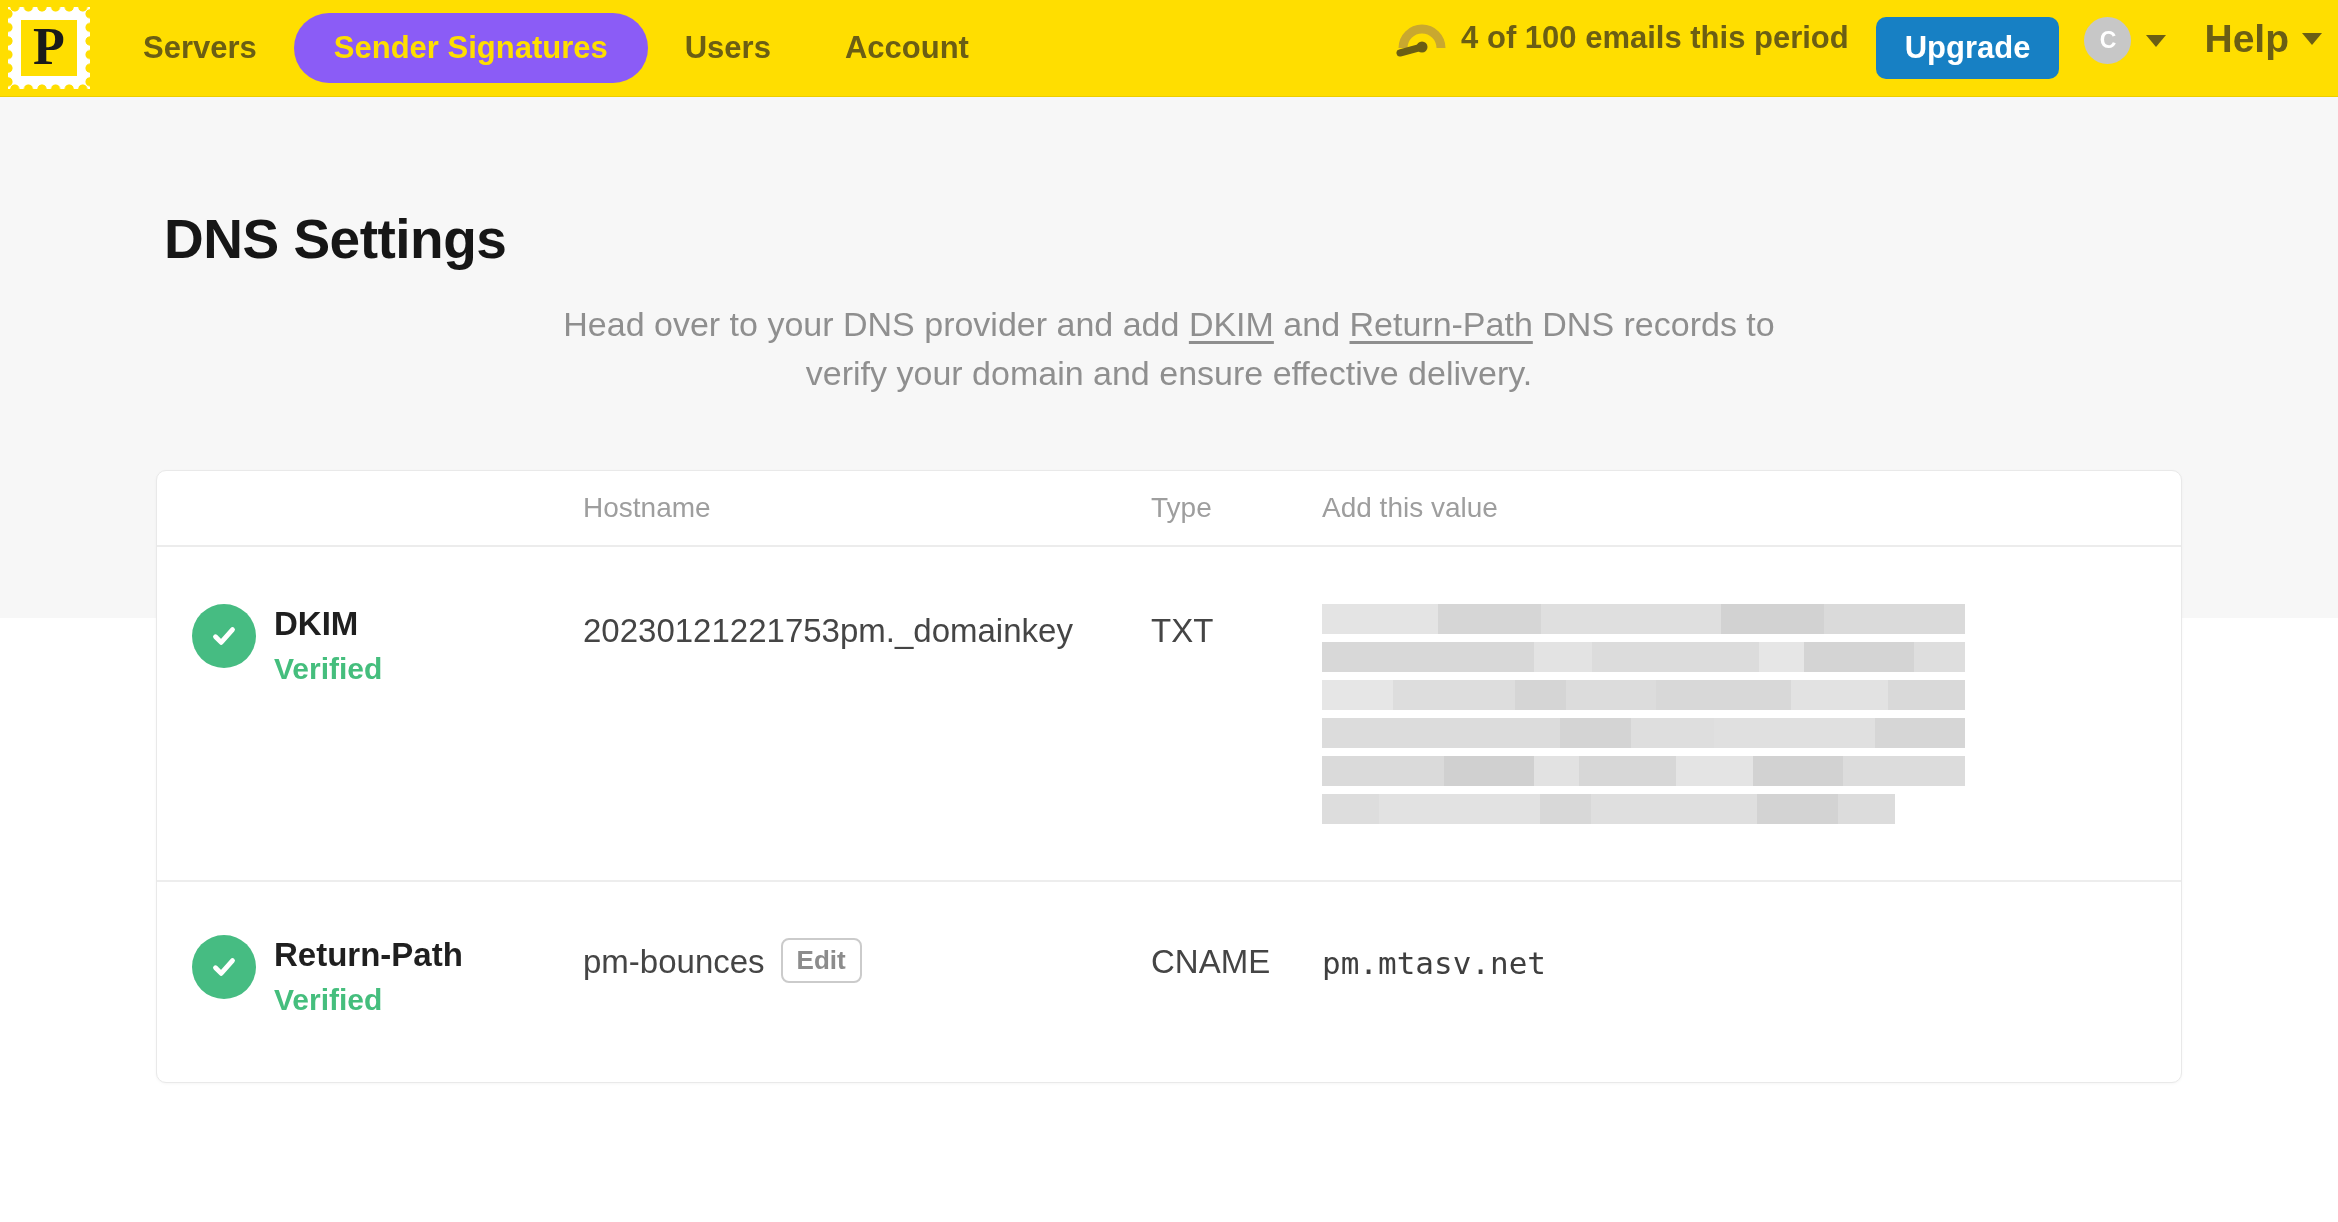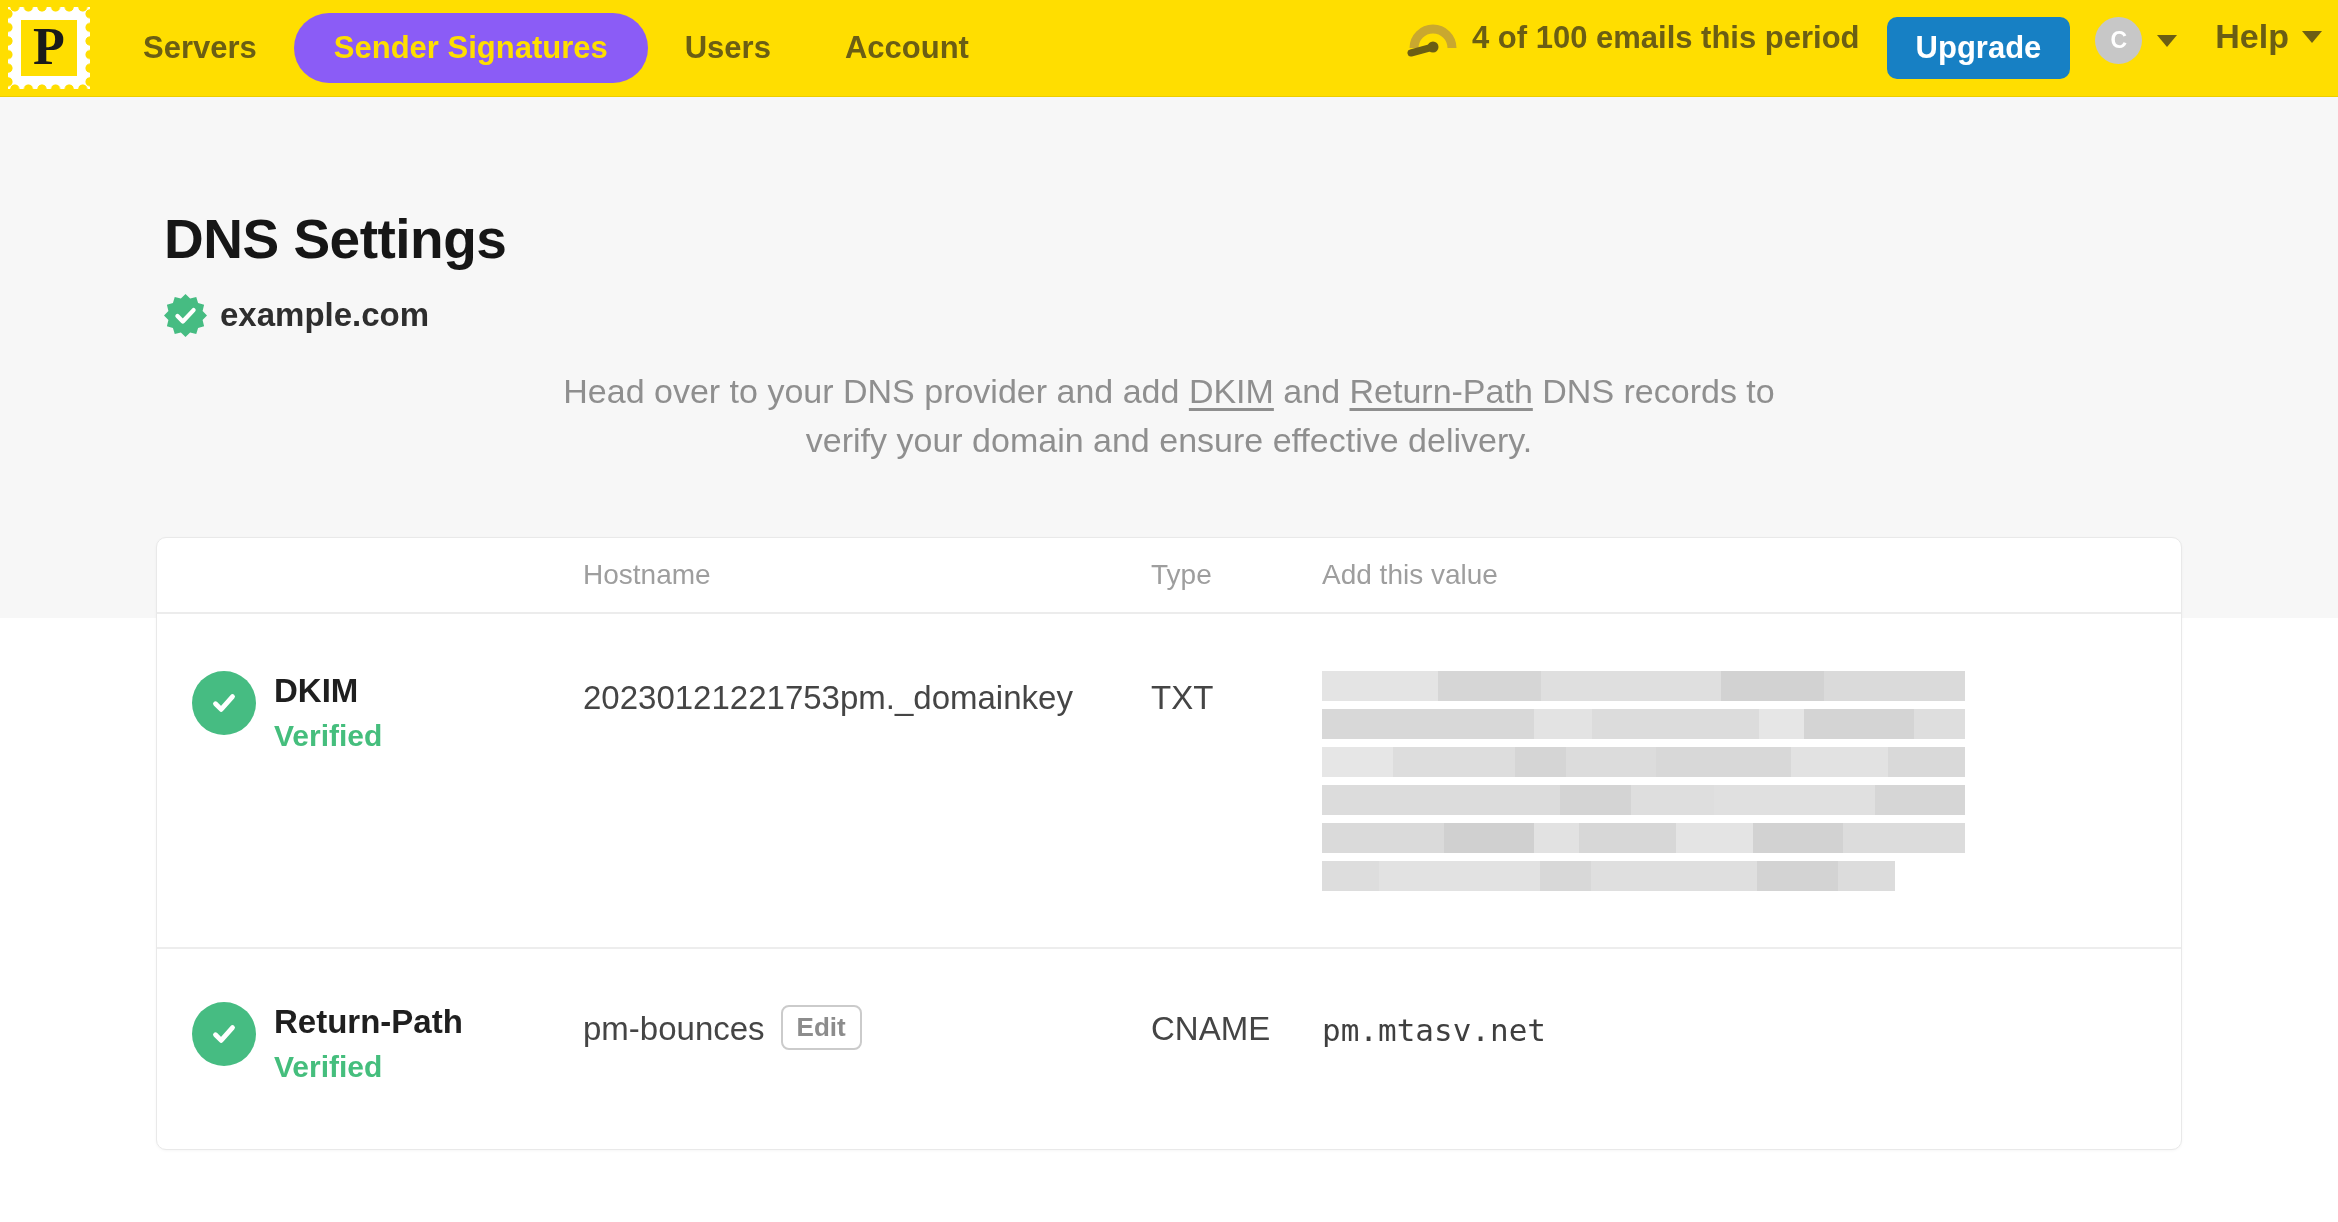--- a/index.html
+++ b/index.html
@@ -73,21 +73,21 @@
     background: #C7C7C7; color: #ffffff;
     font-weight: 700; font-size: 23px;
     display: flex; align-items: center; justify-content: center;
   }
   .caret {
     width: 0; height: 0; margin-left: 15px;
     border-left: 10px solid transparent;
     border-right: 10px solid transparent;
     border-top: 12px solid #6B5E14;
   }
-  .help { margin-left: 38px; display: flex; align-items: center; font-weight: 700; font-size: 34px; color: #6B5E14; cursor: pointer; }
+  .help { margin-left: 38px; display: flex; align-items: center; font-weight: 700; font-size: 39px; color: #6B5E14; cursor: pointer; }
   .help .caret { margin-left: 13px; }
 
   
   .band {
     position: absolute; top: 97px; left: 0;
     width: 100%; height: 521px;
     background: #F7F7F7; z-index: 0;
   }
 
   
@@ -204,27 +204,20 @@
       <div class="caret"></div>
     </div>
   </div>
 </div>
 
 <div class="band"></div>
 
 <div class="main">
   <div class="container">
     <h1 class="page-title">DNS Settings</h1>
-    <div class="domain-row">
-      <svg width="43" height="43" viewBox="0 0 40 40">
-        <polygon fill="#46BC82" points="40,20 35.9,24.3 37.3,30 31.7,31.7 30,37.3 24.3,35.9 20,40 15.7,35.9 10,37.3 8.3,31.7 2.7,30 4.1,24.3 0,20 4.1,15.7 2.7,10 8.3,8.3 10,2.7 15.7,4.1 20,0 24.3,4.1 30,2.7 31.7,8.3 37.3,10 35.9,15.7"></polygon>
-        <path d="M12.5 20.5 L17.5 25.5 L27.5 15" fill="none" stroke="#ffffff" stroke-width="4" stroke-linecap="round" stroke-linejoin="round"></path>
-      </svg>
-      <span>example.com</span>
-    </div>
   </div>
 
   <div class="intro">
     <span>Head over to your DNS provider and add </span><a>DKIM</a><span> and </span><a>Return-Path</a><span> DNS records to</span>
     <br>
     <span>verify your domain and ensure effective delivery.</span>
   </div>
 
   <div class="card">
     <div class="cols thead">

